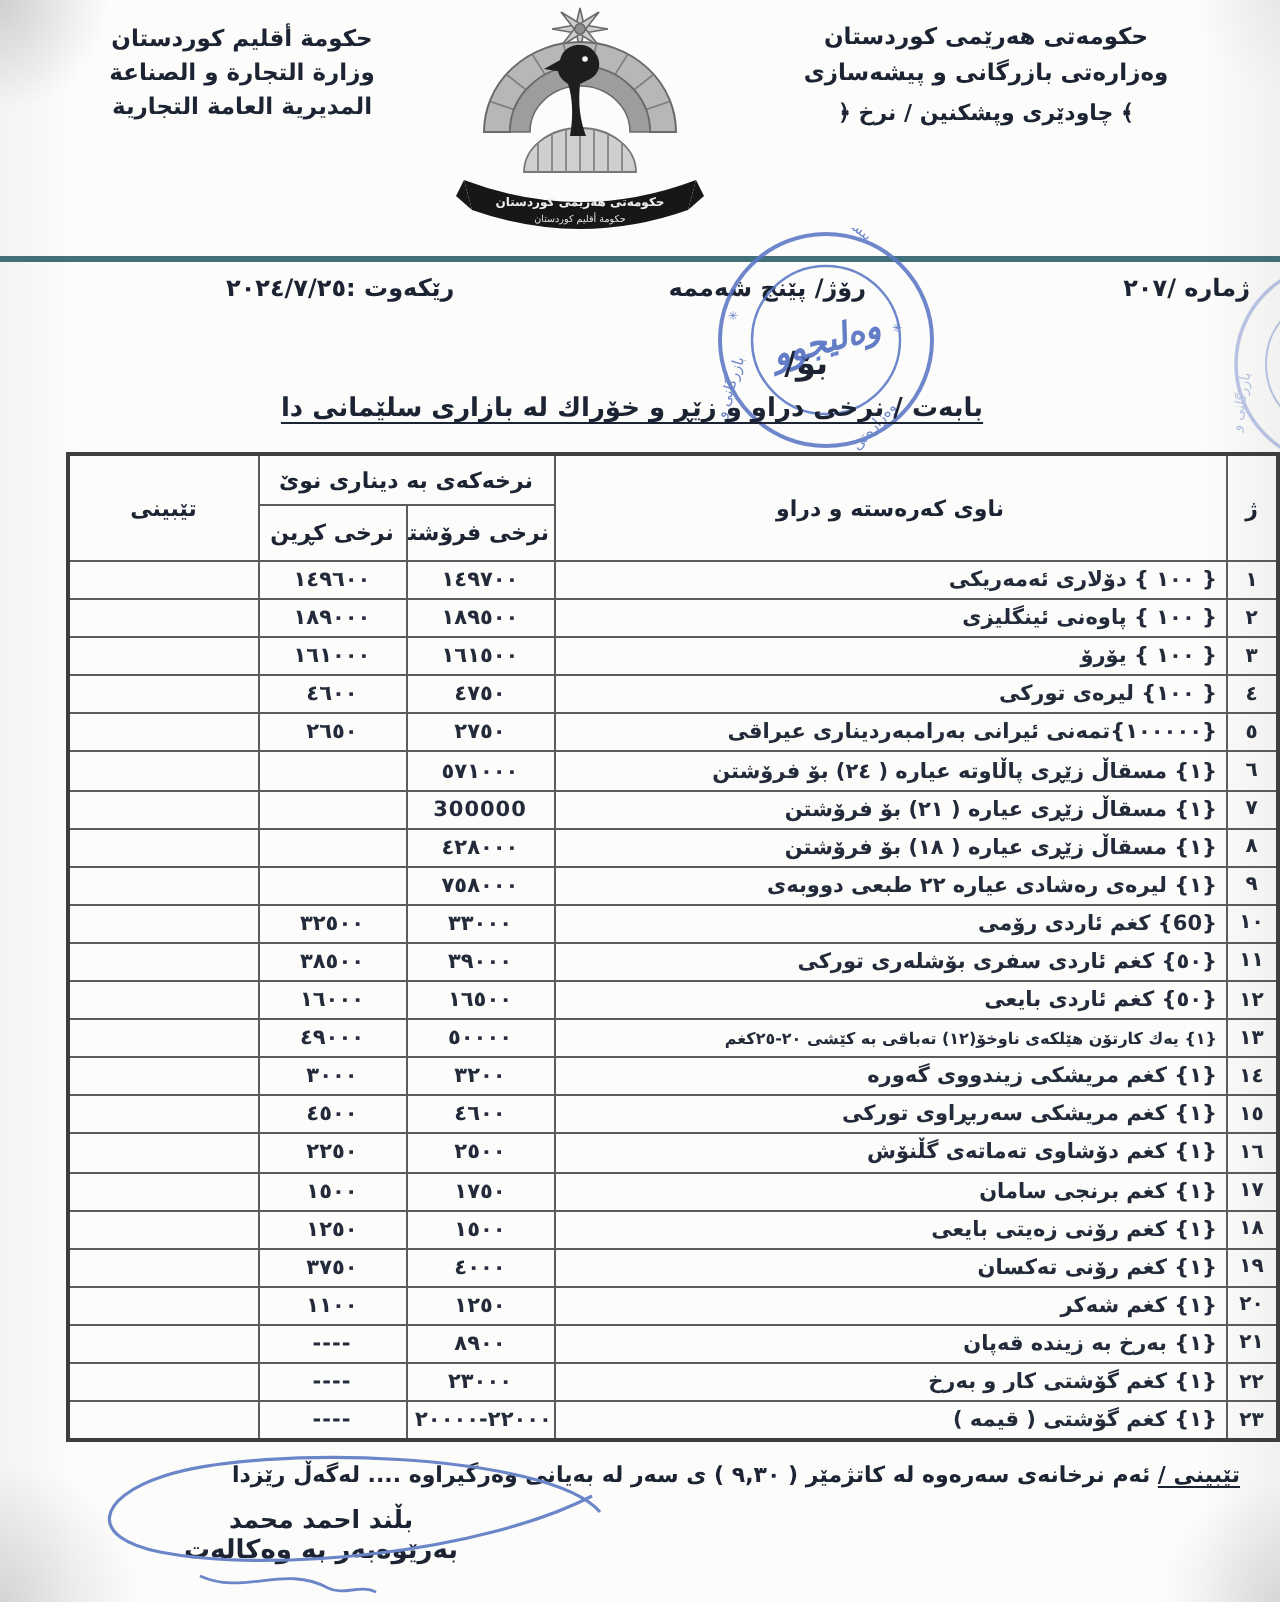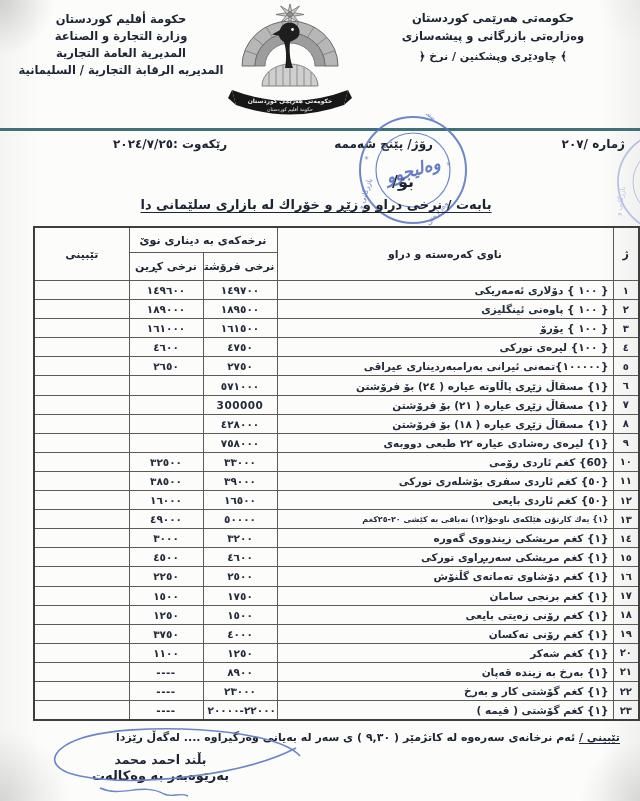--- a/index.html
+++ b/index.html
@@ -52,21 +52,20 @@
 </style>
 </head>
 <body>
 
 <div class="page">
 
   <div class="hdr hdr-left">
     <div>حكومة أقليم كوردستان</div>
     <div>وزارة التجارة و الصناعة</div>
     <div>المديرية العامة التجارية</div>
-    <div>المديريه الرقابة التجارية / السليمانية</div>
   </div>
 
   <div class="hdr hdr-right">
     <div>حكومەتی هەرێمی كوردستان</div>
     <div>وەزارەتی بازرگانی و پیشەسازی</div>
     <div class="bracket-line">﴾ چاودێری وپشكنین / نرخ ﴿</div>
   </div>
 
   <svg class="emblem" width="124" height="122" viewBox="0 0 124 122">
     <g fill="#cfcfcf" stroke="#6a6a6a" stroke-width="0.8">

